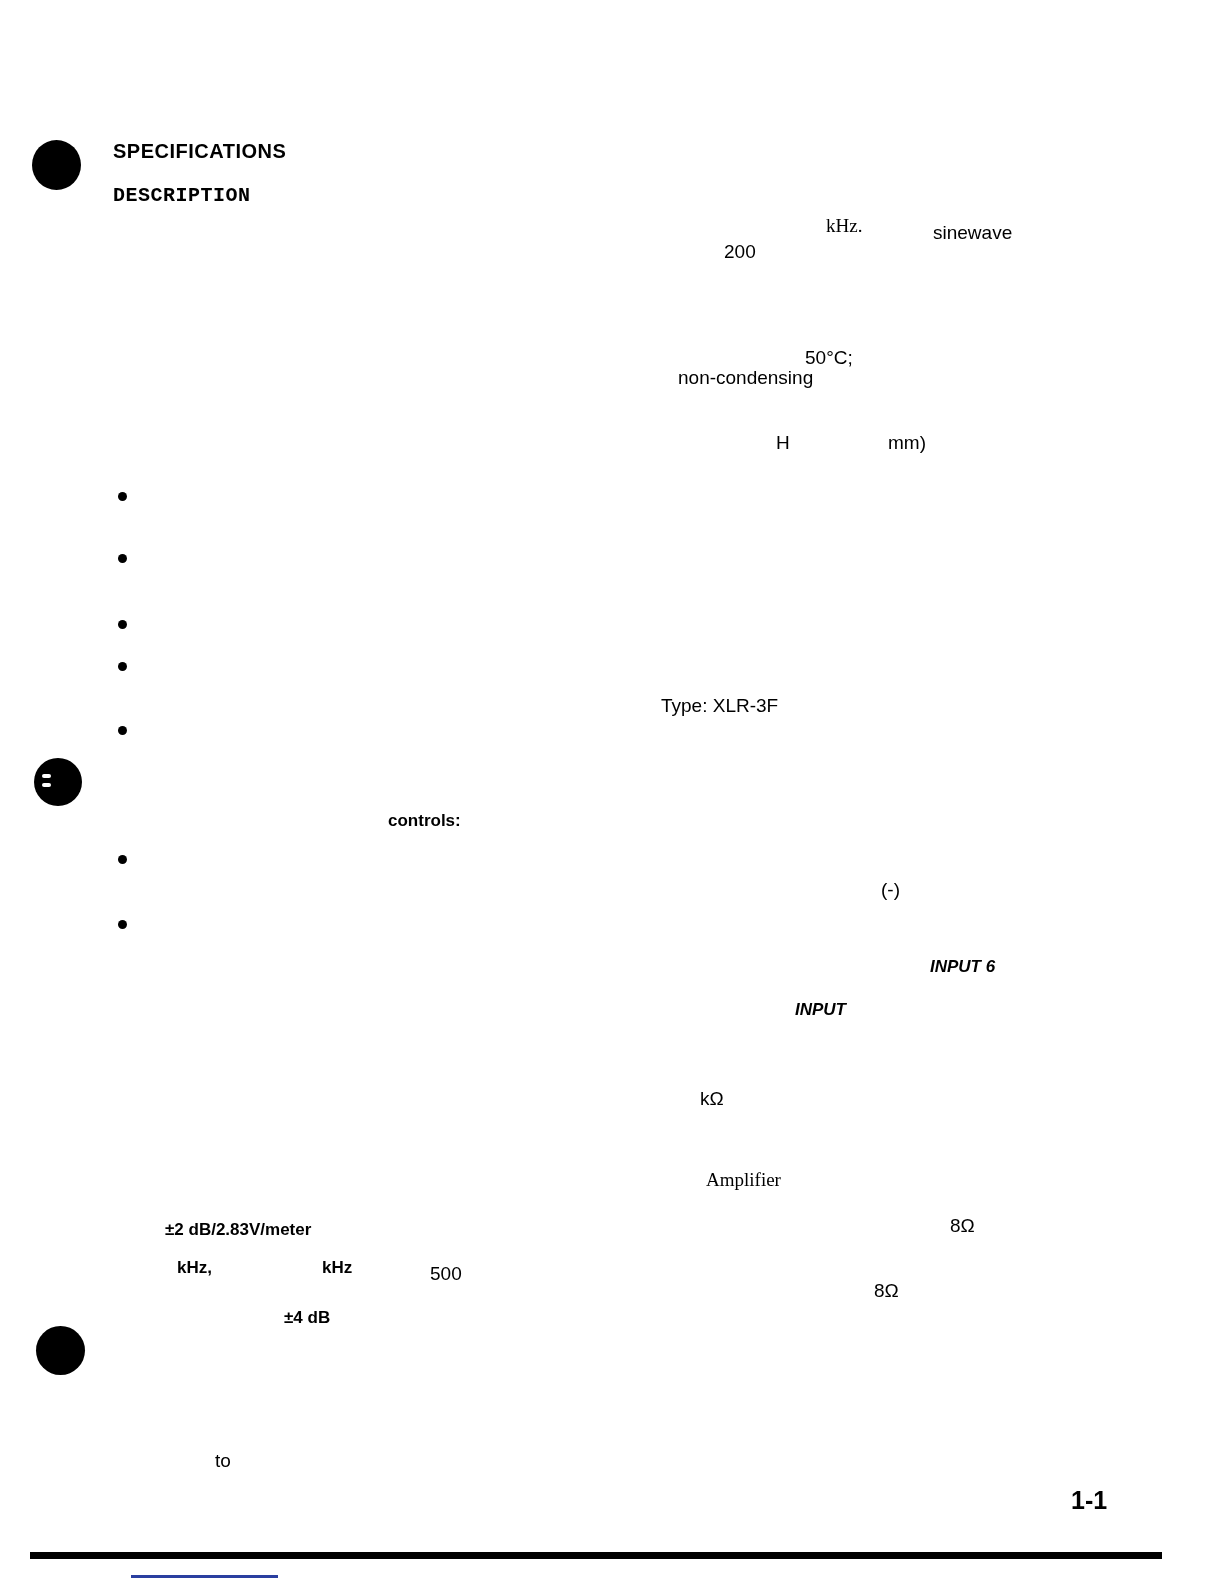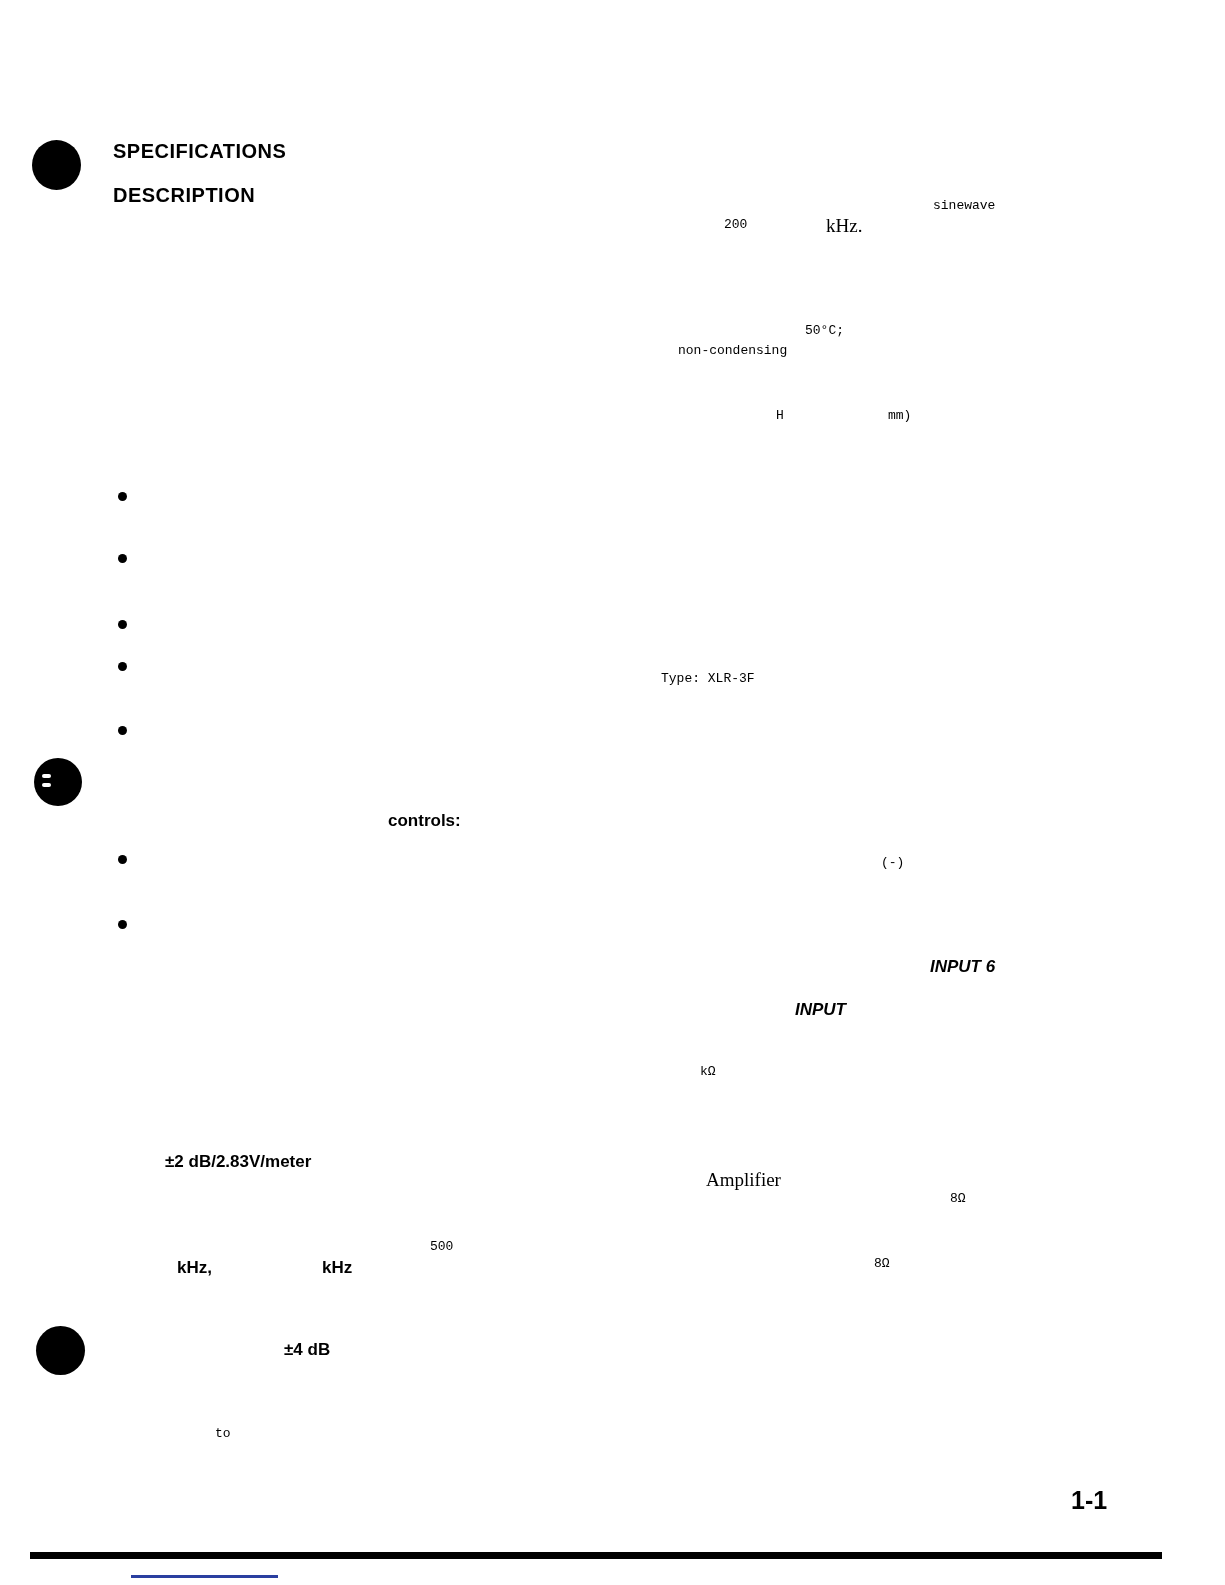--- a/index.html
+++ b/index.html
@@ -24,22 +24,23 @@
   }
   
   .heading {
     font-family: "Liberation Sans", sans-serif;
     font-weight: bold;
     font-size: 20px;
     letter-spacing: 0.5px;
   }
   
   .serif {
-    font-family: Liberation Mono, monospace;
-    font-size: 13px;
+    font-family: Liberation Sans, sans-serif;
+    font-size: 19px;
+    margin-top: 24px;
   }
   .serif-b {
     font-family: "Liberation Serif", serif;
     font-size: 19px;
     font-weight: normal;
   }
   .sans-b {
     font-family: "Liberation Sans", sans-serif;
     font-size: 17px;
     font-weight: bold;
@@ -86,44 +87,44 @@
     height: 3px;
   }
 </style>
 </head>
 <body>
 
 <div id="page">
 
   <div class="abs heading" style="left:113px; top:140px;">SPECIFICATIONS</div>
 
-  <div class="abs heading" style="left:113px; top:184px;">DESCRIPTION</div>
+  <div class="abs heading" style="left:113px; top:184px;font-family:Liberation Mono, monospace;">DESCRIPTION</div>
 
   <div id="fragments">
       <div class="abs serif" style="left: 933px; top: 198px;">sinewave</div>
       <div class="abs serif" style="left: 724px; top: 217px;">200</div>
       <div class="abs serif-b" style="left: 826px; top: 215px;">kHz.</div>
       <div class="abs serif" style="left: 805px; top: 323px;">50°C;</div>
       <div class="abs serif" style="left: 678px; top: 343px;">non-condensing</div>
       <div class="abs serif" style="left: 776px; top: 408px;">H</div>
       <div class="abs serif" style="left: 888px; top: 408px;">mm)</div>
       <div class="abs serif" style="left: 661px; top: 671px;">Type: XLR-3F</div>
       <div class="abs sans-b" style="left: 388px; top: 811px;">controls:</div>
       <div class="abs serif" style="left: 881px; top: 855px;">(-)</div>
       <div class="abs sans-bi" style="left: 930px; top: 957px;">INPUT 6</div>
       <div class="abs sans-bi" style="left: 795px; top: 1000px;">INPUT</div>
       <div class="abs serif" style="left: 700px; top: 1064px;">kΩ</div>
       <div class="abs serif-b" style="left: 706px; top: 1169px;">Amplifier</div>
       <div class="abs serif" style="left: 950px; top: 1191px;">8Ω</div>
-      <div class="abs sans-b" style="left: 165px; top: 1152px;">±2 dB/2.83V/meter</div>
+      <div class="abs sans-b" style="left: 165px; top: 1220px;">±2 dB/2.83V/meter</div>
       <div class="abs serif" style="left: 430px; top: 1239px;">500</div>
       <div class="abs sans-b" style="left: 177px; top: 1258px;">kHz,</div>
       <div class="abs sans-b" style="left: 322px; top: 1258px;">kHz</div>
       <div class="abs serif" style="left: 874px; top: 1256px;">8Ω</div>
-      <div class="abs sans-b" style="left: 284px; top: 1340px;">±4 dB</div>
+      <div class="abs sans-b" style="left: 284px; top: 1308px;">±4 dB</div>
       <div class="abs serif" style="left: 215px; top: 1426px;">to</div>
     </div>
 
   <div id="bullets">
       <div class="abs bullet" style="left: 118px; top: 492px;"></div>
       <div class="abs bullet" style="left: 118px; top: 554px;"></div>
       <div class="abs bullet" style="left: 118px; top: 620px;"></div>
       <div class="abs bullet" style="left: 118px; top: 662px;"></div>
       <div class="abs bullet" style="left: 118px; top: 726px;"></div>
       <div class="abs bullet" style="left: 118px; top: 855px;"></div>

